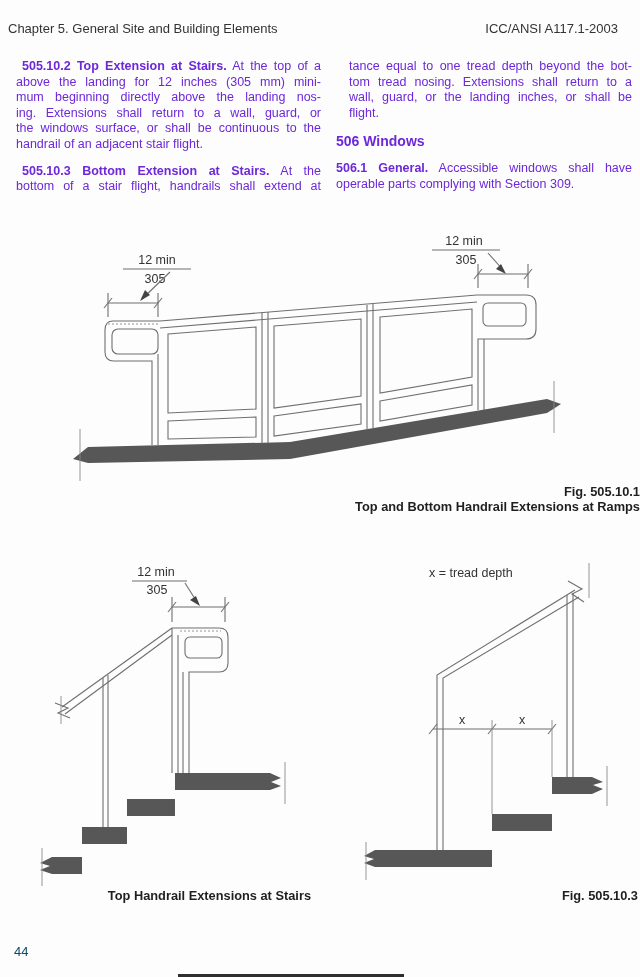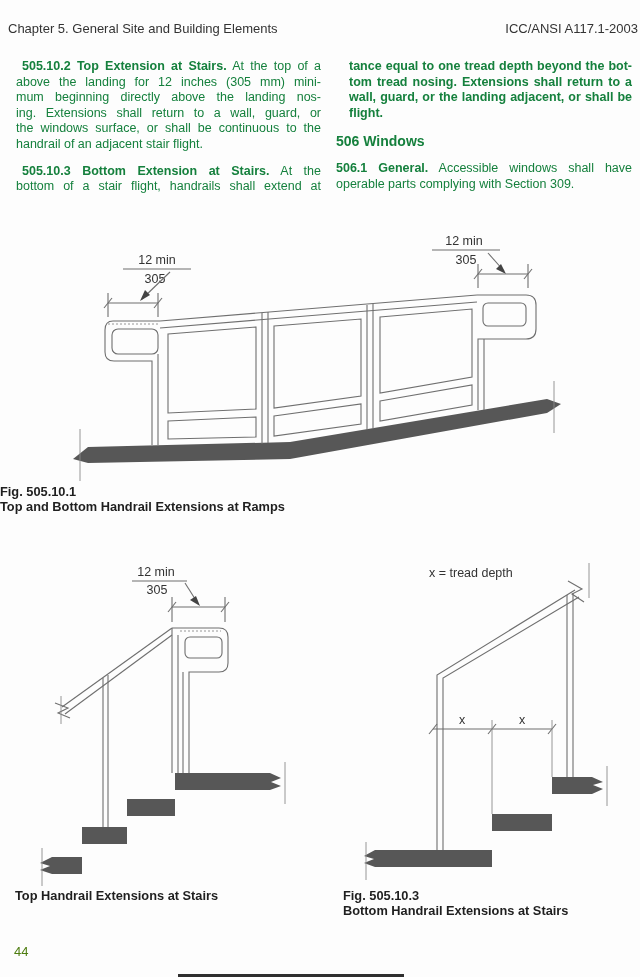--- a/index.html
+++ b/index.html
@@ -1,37 +1,37 @@
 <!DOCTYPE html>
 <html><head>
 <meta charset="utf-8">
 <style>
   html,body{margin:0;padding:0;background:#d9d9d9;}
   .page{position:relative;width:640px;height:977px;background:#fdfdfd;
         font-family:"Liberation Sans",sans-serif;color:#2e2e2e;overflow:hidden;}
   .hdr{position:absolute;top:21px;font-size:13px;color:#333;}
   .hdr-left{left:8px;}
-  .hdr-right{right:2px;margin-left:19px;}
-  .col{position:absolute;top:59px;font-size:12.5px;line-height:15.6px;color:#15803d;}
+  .hdr-right{right:22px;margin-left:19px;}
+  .col{position:absolute;top:59px;font-size:12.5px;line-height:15.6px;color:#6d28d9;}
   .col-left{left:16px;width:305px;}
   .col-right{left:336px;width:296px;}
   .para{margin:0 0 11px 0;}
-  .cont{padding-left:13px;font-weight:bold;}
+  .cont{padding-left:13px;}
   .jline{text-align:justify;text-align-last:justify;-moz-text-align-last:justify;}
   .jline.last{text-align-last:left;-moz-text-align-last:left;}
   .firstline{text-indent:6px;}
   .lead{font-weight:bold;}
   .h506{font-weight:bold;font-size:14px;margin:13px 0 11px 0;}
   .fig{position:absolute;}
-  .figcap{position:absolute;text-align:left;font-weight:bold;
+  .figcap{position:absolute;text-align:right;font-weight:bold;
           font-size:12.8px;line-height:15px;color:#1f1f1f;}
   .cap1{left:0;width:640px;top:484px;}
   .cap2{left:15px;width:296px;top:888px;}
   .cap3{left:343px;width:295px;top:888px;}
-  .pageno{position:absolute;left:14px;top:944px;font-size:13px;color:#4d7c0f;}
+  .pageno{position:absolute;left:14px;top:944px;font-size:13px;color:#0c4a6e;}
   .scan-mark{position:absolute;left:178px;bottom:0;width:226px;height:3px;background:#2f2f2f;}
   svg text{font-family:"Liberation Sans",sans-serif;font-size:12.5px;fill:#333;}
   svg .ln{stroke:#6f6f6f;stroke-width:1.1;fill:none;}
   svg .dk{fill:#575757;stroke:none;}
   svg .thin{stroke:#8a8a8a;stroke-width:0.9;fill:none;}
 </style>
 </head>
 <body>
 
 <div class="page">
@@ -51,21 +51,21 @@
     <div class="para">
       <div class="jline firstline"><span class="lead">505.10.3 Bottom Extension at Stairs.</span><span> At the</span></div>
       <div class="jline">bottom of a stair flight, handrails shall extend at</div>
     </div>
   </div>
 
   <div class="col col-right">
     <div class="para cont">
       <div class="jline">tance equal to one tread depth beyond the bot-</div>
       <div class="jline">tom tread nosing. Extensions shall return to a</div>
-      <div class="jline">wall, guard, or the landing adjacent, or shall be</div>
+      <div class="jline">wall, guard, or the landing inches, or shall be</div>
       <div class="jline last">flight.</div>
     </div>
     <div class="h506">506 Windows</div>
     <div class="para">
       <div class="jline"><span class="lead">506.1 General.</span><span> Accessible windows shall have</span></div>
       <div class="jline last">operable parts complying with Section 309.</div>
     </div>
   </div>
 
   <svg class="fig" style="left:60px;top:233px;" width="520" height="250" viewBox="0 0 520 250">
@@ -211,19 +211,18 @@
       <line class="ln" x1="126" y1="181" x2="134" y2="171"></line>
       <line class="ln" x1="186" y1="181" x2="194" y2="171"></line>
       <line class="thin" x1="130" y1="167" x2="130" y2="261"></line>
       <line class="thin" x1="190" y1="167" x2="190" y2="224"></line>
       <text x="100" y="171" text-anchor="middle">x</text>
       <text x="160" y="171" text-anchor="middle">x</text>
     </g>
   </svg>
   <div class="figcap cap3">
     <div>Fig. 505.10.3</div>
-    <div>Bottom Handrail Extensions at Stairs</div>
   </div>
 
   <div class="pageno">44</div>
   <div class="scan-mark"></div>
 
 </div>
 
 </body></html>

